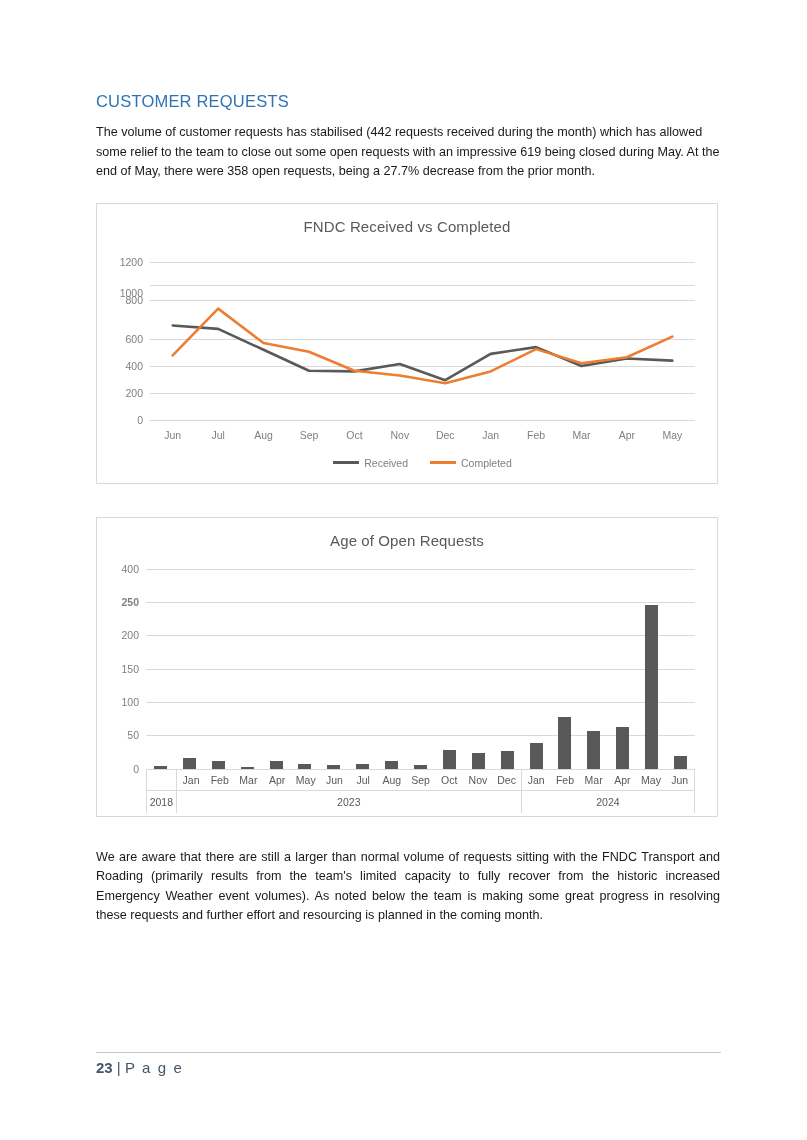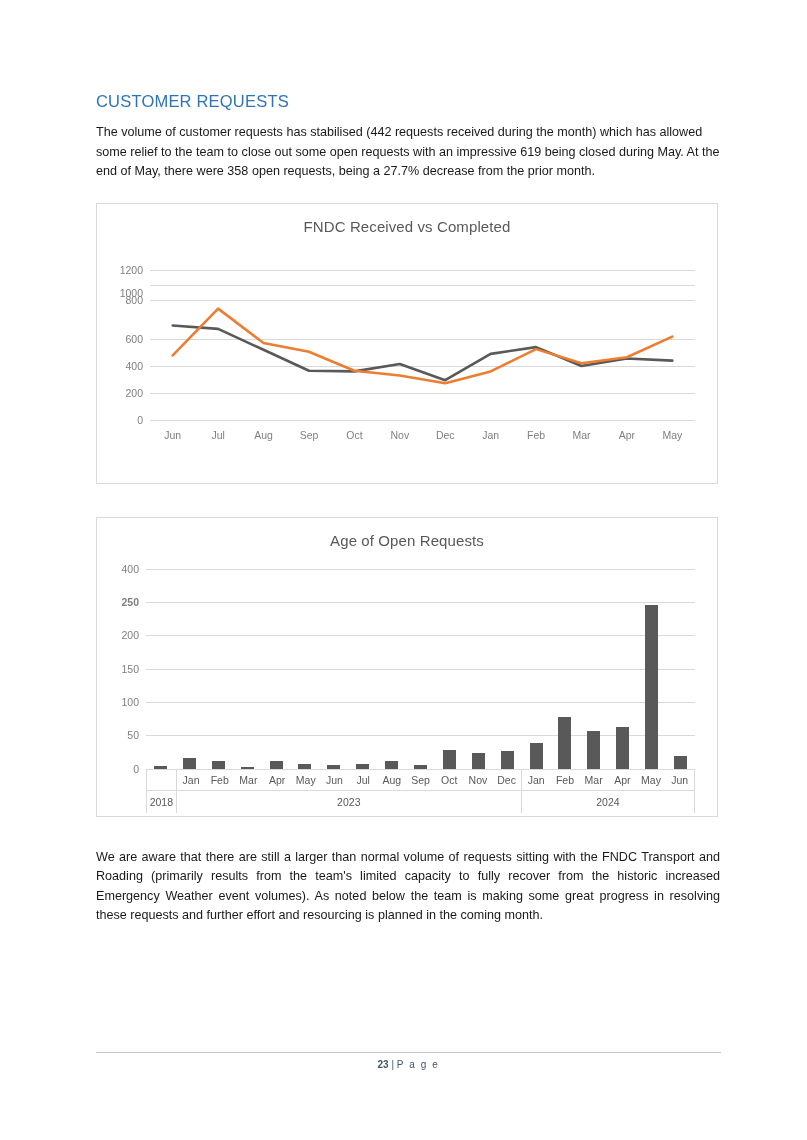--- a/index.html
+++ b/index.html
@@ -155,22 +155,22 @@
   }
 
   
   .footer {
     position: absolute;
     left: 96px;
     right: 86px;
     top: 1052px;
     border-top: 1px solid #c8c8c8;
     padding-top: 6px;
-    text-align: center;
-    font-size: 10px;
+    text-align: left;
+    font-size: 15px;
     color: #44546A;
   }
   .footer .pnum { font-weight: bold; }
   .footer .spaced { letter-spacing: 1.6px; }
 </style>
 </head>
 <body>
 
 <div class="page">
 
@@ -195,21 +195,21 @@
             </div>
             <div class="gridline" style="top: 81px;">
               <span class="ytick" style="top: 0px;">600</span>
             </div>
             <div class="gridline" style="top: 42px;">
               <span class="ytick" style="top: 0px;">800</span>
             </div>
             <div class="gridline" style="top: 27px;">
               <span class="ytick" style="top: 8px;">1000</span>
             </div>
-            <div class="gridline" style="top: 12px;">
+            <div class="gridline" style="top: 4px;">
               <span class="ytick" style="top: 0px;">1200</span>
             </div>
           </div>
         <svg id="chart1-svg" width="545" height="162" viewBox="0 0 545 162" preserveAspectRatio="none" style="position:absolute; left:0; top:0; overflow:visible;">
             <polyline points="22.708333333333332,67.5 68.125,70.875 113.54166666666666,91.8 158.95833333333334,112.725 204.375,113.4 249.79166666666666,105.975 295.2083333333333,122.17500000000001 340.62499999999994,95.85 386.04166666666663,89.1 431.4583333333333,108 476.87499999999994,100.575 522.2916666666666,102.6" fill="none" stroke="#595959" stroke-width="2.6" stroke-linejoin="round" stroke-linecap="round"></polyline>
             <polyline points="22.708333333333332,97.47 68.125,50.625 113.54166666666666,85.05 158.95833333333334,93.825 204.375,112.725 249.79166666666666,117.44999999999999 295.2083333333333,125.28 340.62499999999994,113.4 386.04166666666663,91.125 431.4583333333333,105.30000000000001 476.87499999999994,99.225 522.2916666666666,78.57" fill="none" stroke="#ED7D31" stroke-width="2.6" stroke-linejoin="round" stroke-linecap="round"></polyline>
           </svg>
       </div>
       <div class="xlabels" id="chart1-xlabels" style="left:53px; width:545px; top:225px;">
           <span>Jun</span>
@@ -218,20 +218,30 @@
           <span>Sep</span>
           <span>Oct</span>
           <span>Nov</span>
           <span>Dec</span>
           <span>Jan</span>
           <span>Feb</span>
           <span>Mar</span>
           <span>Apr</span>
           <span>May</span>
         </div>
+      <div class="legend" id="chart1-legend" style="left:53px; width:545px; top:253px;">
+          <div class="item">
+            <span class="swatch" style="background: rgb(89, 89, 89);"></span>
+            <span>Received</span>
+          </div>
+          <div class="item">
+            <span class="swatch" style="background: rgb(237, 125, 49);"></span>
+            <span>Completed</span>
+          </div>
+        </div>
     </div>
 
     <div class="chart-box" id="chart2-box" style="margin-top:33px; width:622px; height:300px;">
       <div class="chart-title">Age of Open Requests</div>
       <div class="plot" id="chart2-plot" style="position:absolute; left:49px; top:51px; width:549px; height:200px;">
         <div id="chart2-grid">
             <div class="gridline" style="top: 200px;">
               <span class="ytick">0</span>
             </div>
             <div class="gridline" style="top: 166.667px;">

